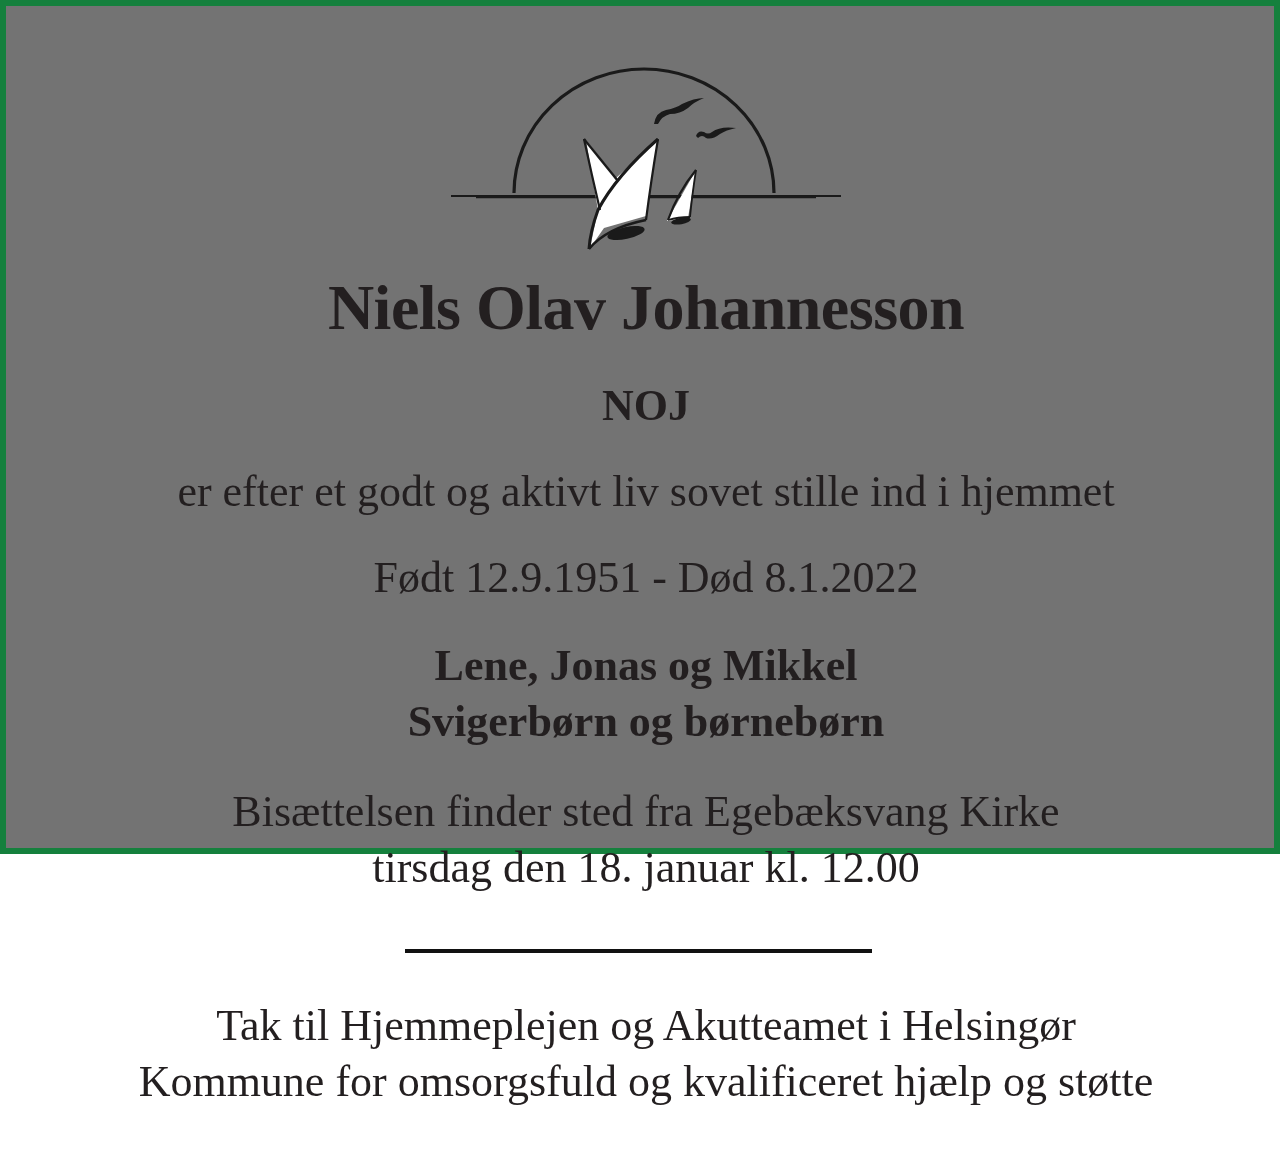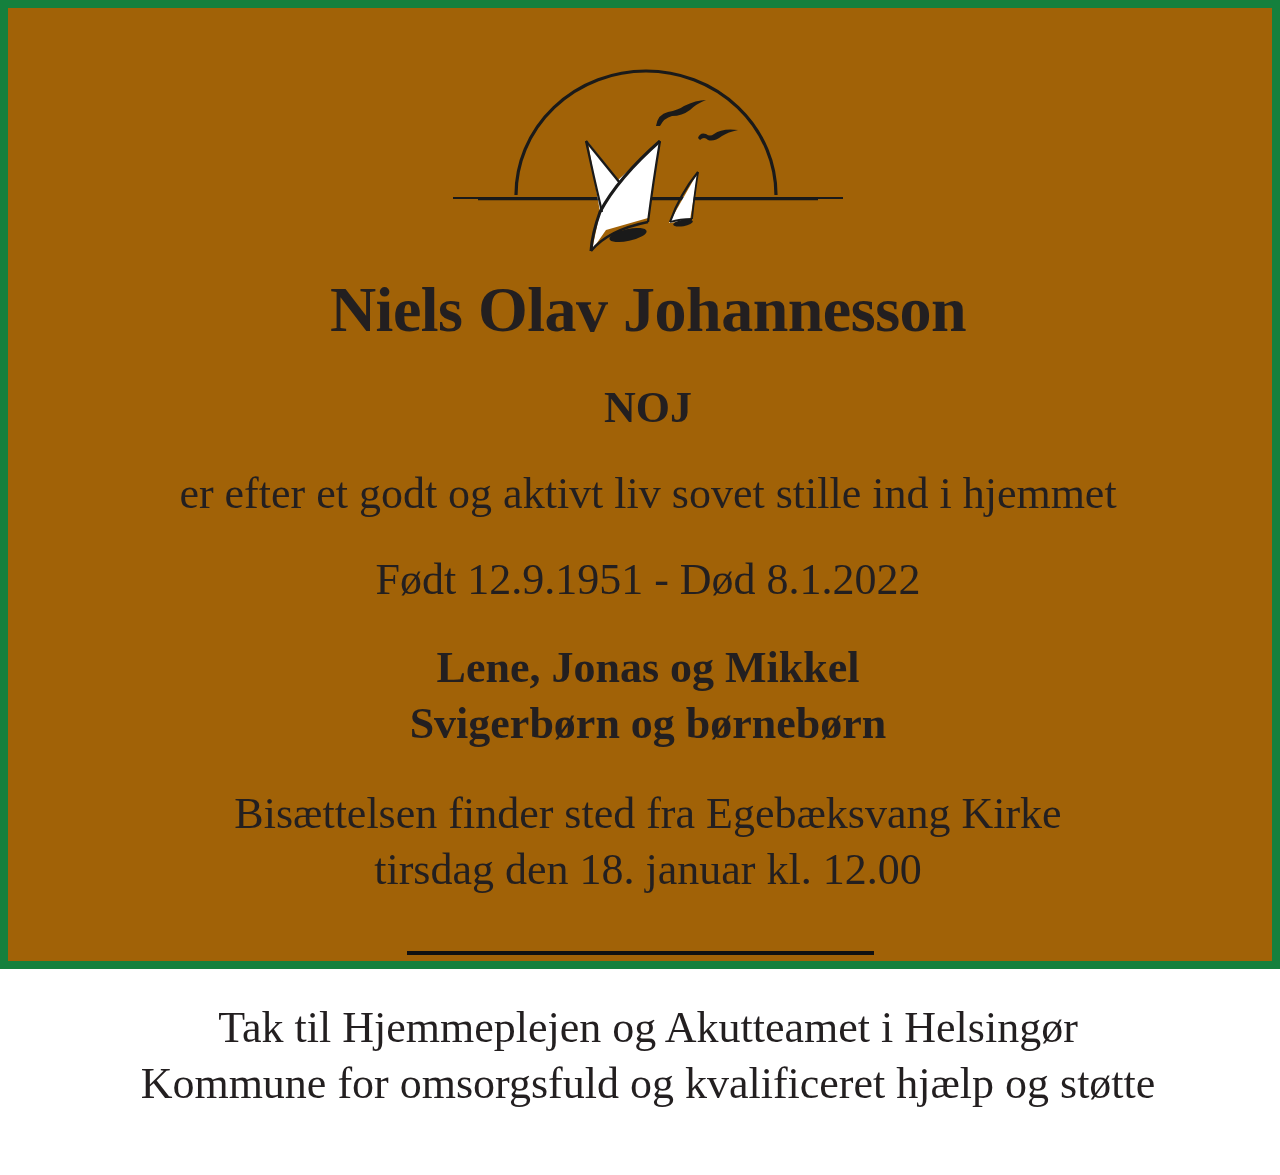--- a/index.html
+++ b/index.html
@@ -12,24 +12,24 @@
       height: 1175px;
       position: relative;
       overflow: hidden;
       font-family: "Liberation Serif", "DejaVu Serif", serif;
       color: #231f20;
     }
     .frame {
       position: absolute;
       left: 0; top: 0;
       width: 1280px;
-      height: 969px;
+      height: 854px;
       box-sizing: border-box;
-      border: 8px solid #15803d;
-      background: #a16207;
+      border: 6px solid #15803d;
+      background: #737373;
     }
     .logo {
       position: absolute;
       left: 430px;
       top: 60px;
       width: 420px;
       height: 200px;
     }
     .line {
       position: absolute;

